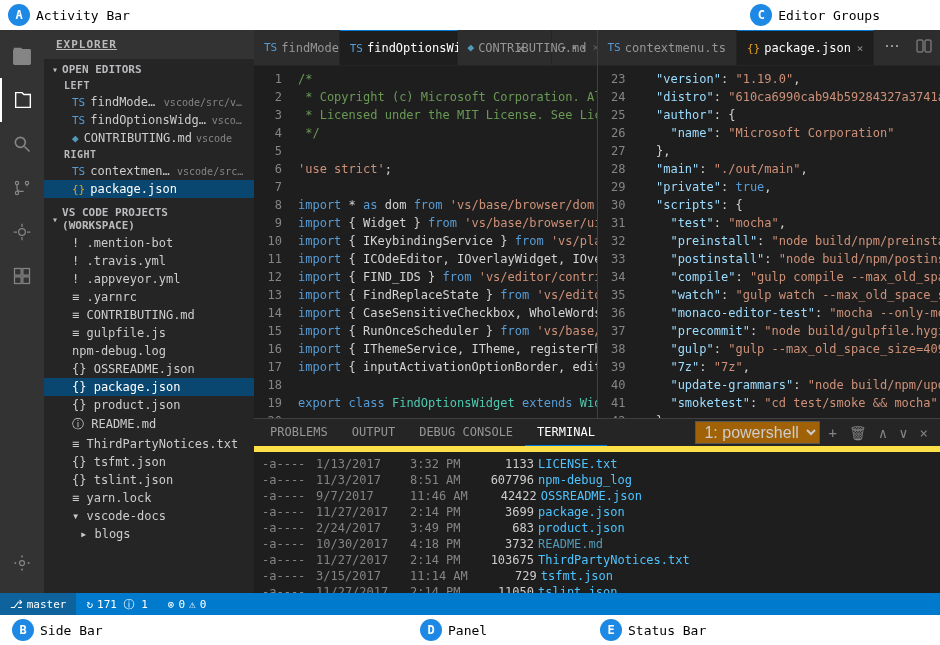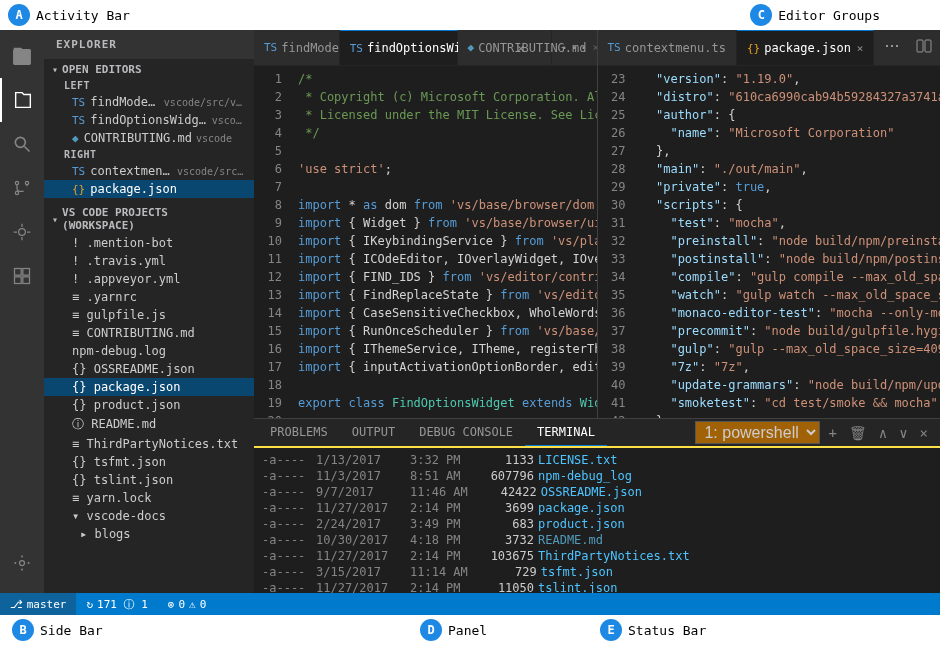--- a/index.html
+++ b/index.html
@@ -15,21 +15,21 @@
     .main-area { display: flex; flex: 1; overflow: hidden; }
 
     
     .activity-bar { width: 44px; background: #333333; display: flex; flex-direction: column; align-items: center; padding-top: 4px; }
     .activity-icon { width: 44px; height: 44px; display: flex; align-items: center; justify-content: center; color: #858585; cursor: pointer; font-size: 20px; }
     .activity-icon.active { color: #ffffff; border-left: 2px solid #fff; }
     .activity-bottom { margin-top: auto; margin-bottom: 8px; }
 
     
     .sidebar { width: 210px; background: #252526; display: flex; flex-direction: column; overflow: hidden; }
-    .sidebar-header { background: #333333; color: #bbbbbe; font-size: 11px; font-weight: 700; padding: 8px 12px; letter-spacing: 1px; text-transform: uppercase; }
+    .sidebar-header { background: #333333; color: #bbbbbe; font-size: 11px; font-weight: 700; padding: 8px 12px; letter-spacing: 1px; text-transform: uppercase; text-decoration: underline; }
     .sidebar-content { flex: 1; overflow-y: auto; overflow-x: hidden; }
     .sidebar-content::-webkit-scrollbar { width: 6px; }
     .sidebar-content::-webkit-scrollbar-thumb { background: #424242; }
 
     .section-label { color: #bbbbbe; font-size: 11px; font-weight: 700; padding: 4px 8px 2px 8px; cursor: pointer; display: flex; align-items: center; }
     .section-label .arrow { margin-right: 4px; font-size: 10px; }
     .group-label { color: #bbbbbe; font-size: 10px; font-weight: 700; padding: 2px 8px 2px 20px; letter-spacing: 0.5px; }
 
     .file-item { padding: 2px 8px 2px 20px; cursor: pointer; white-space: nowrap; overflow: hidden; text-overflow: ellipsis; display: flex; align-items: center; font-size: 12px; color: #cccccc; }
     .file-item.active { background: #094771; color: #fff; }
@@ -64,21 +64,21 @@
     .c-comment { color: #6a9955; }
     .c-keyword { color: #569cd6; }
     .c-string { color: #ce9178; }
     .c-class { color: #4ec9b0; }
     .c-json-key { color: #9cdcfe; }
     .c-json-str { color: #ce9178; }
     .c-json-bool { color: #569cd6; }
 
     
     .panel { height: 175px; border-top: 1px solid #404040; display: flex; flex-direction: column; background: #1e1e1e; }
-    .panel-tabs { display: flex; align-items: center; background: #252526; border-bottom: 2px solid #fde047; padding: 0 4px; }
+    .panel-tabs { display: flex; align-items: center; background: #252526; border-bottom: 6px solid #fde047; padding: 0 4px; }
     .panel-tab { padding: 6px 12px; cursor: pointer; color: #969696; font-size: 12px; border-bottom: 1px solid transparent; }
     .panel-tab.active { color: #ffffff; border-bottom: 1px solid #0078d4; }
     .panel-actions { margin-left: auto; display: flex; align-items: center; gap: 4px; color: #858585; padding-right: 4px; }
     .panel-action { cursor: pointer; padding: 2px 4px; font-size: 14px; }
 
     .terminal-content { flex: 1; overflow-y: auto; padding: 4px 8px; font-family: Consolas, monospace; font-size: 12px; line-height: 16px; color: #cccccc; }
     .terminal-content::-webkit-scrollbar { width: 6px; }
     .terminal-content::-webkit-scrollbar-thumb { background: #424242; }
     .terminal-row { display: flex; gap: 4px; white-space: nowrap; }
     .terminal-perms { color: #858585; min-width: 50px; }
@@ -220,24 +220,24 @@
       <div class="file-item indent-1">
         <span class="file-name">! .travis.yml</span>
       </div>
       <div class="file-item indent-1">
         <span class="file-name">! .appveyor.yml</span>
       </div>
       <div class="file-item indent-1">
         <span class="file-name">≡ .yarnrc</span>
       </div>
       <div class="file-item indent-1">
+        <span class="file-name">≡ CONTRIBUTING.md</span>
+      </div>
+      <div class="file-item indent-1">
         <span class="file-name">≡ gulpfile.js</span>
-      </div>
-      <div class="file-item indent-1">
-        <span class="file-name">≡ CONTRIBUTING.md</span>
       </div>
       <div class="file-item indent-1">
         <span class="file-name">npm-debug.log</span>
       </div>
       <div class="file-item indent-1">
         <span class="file-name">{} OSSREADME.json</span>
       </div>
       <div class="file-item indent-1 active">
         <span class="file-name">{} package.json</span>
       </div>

